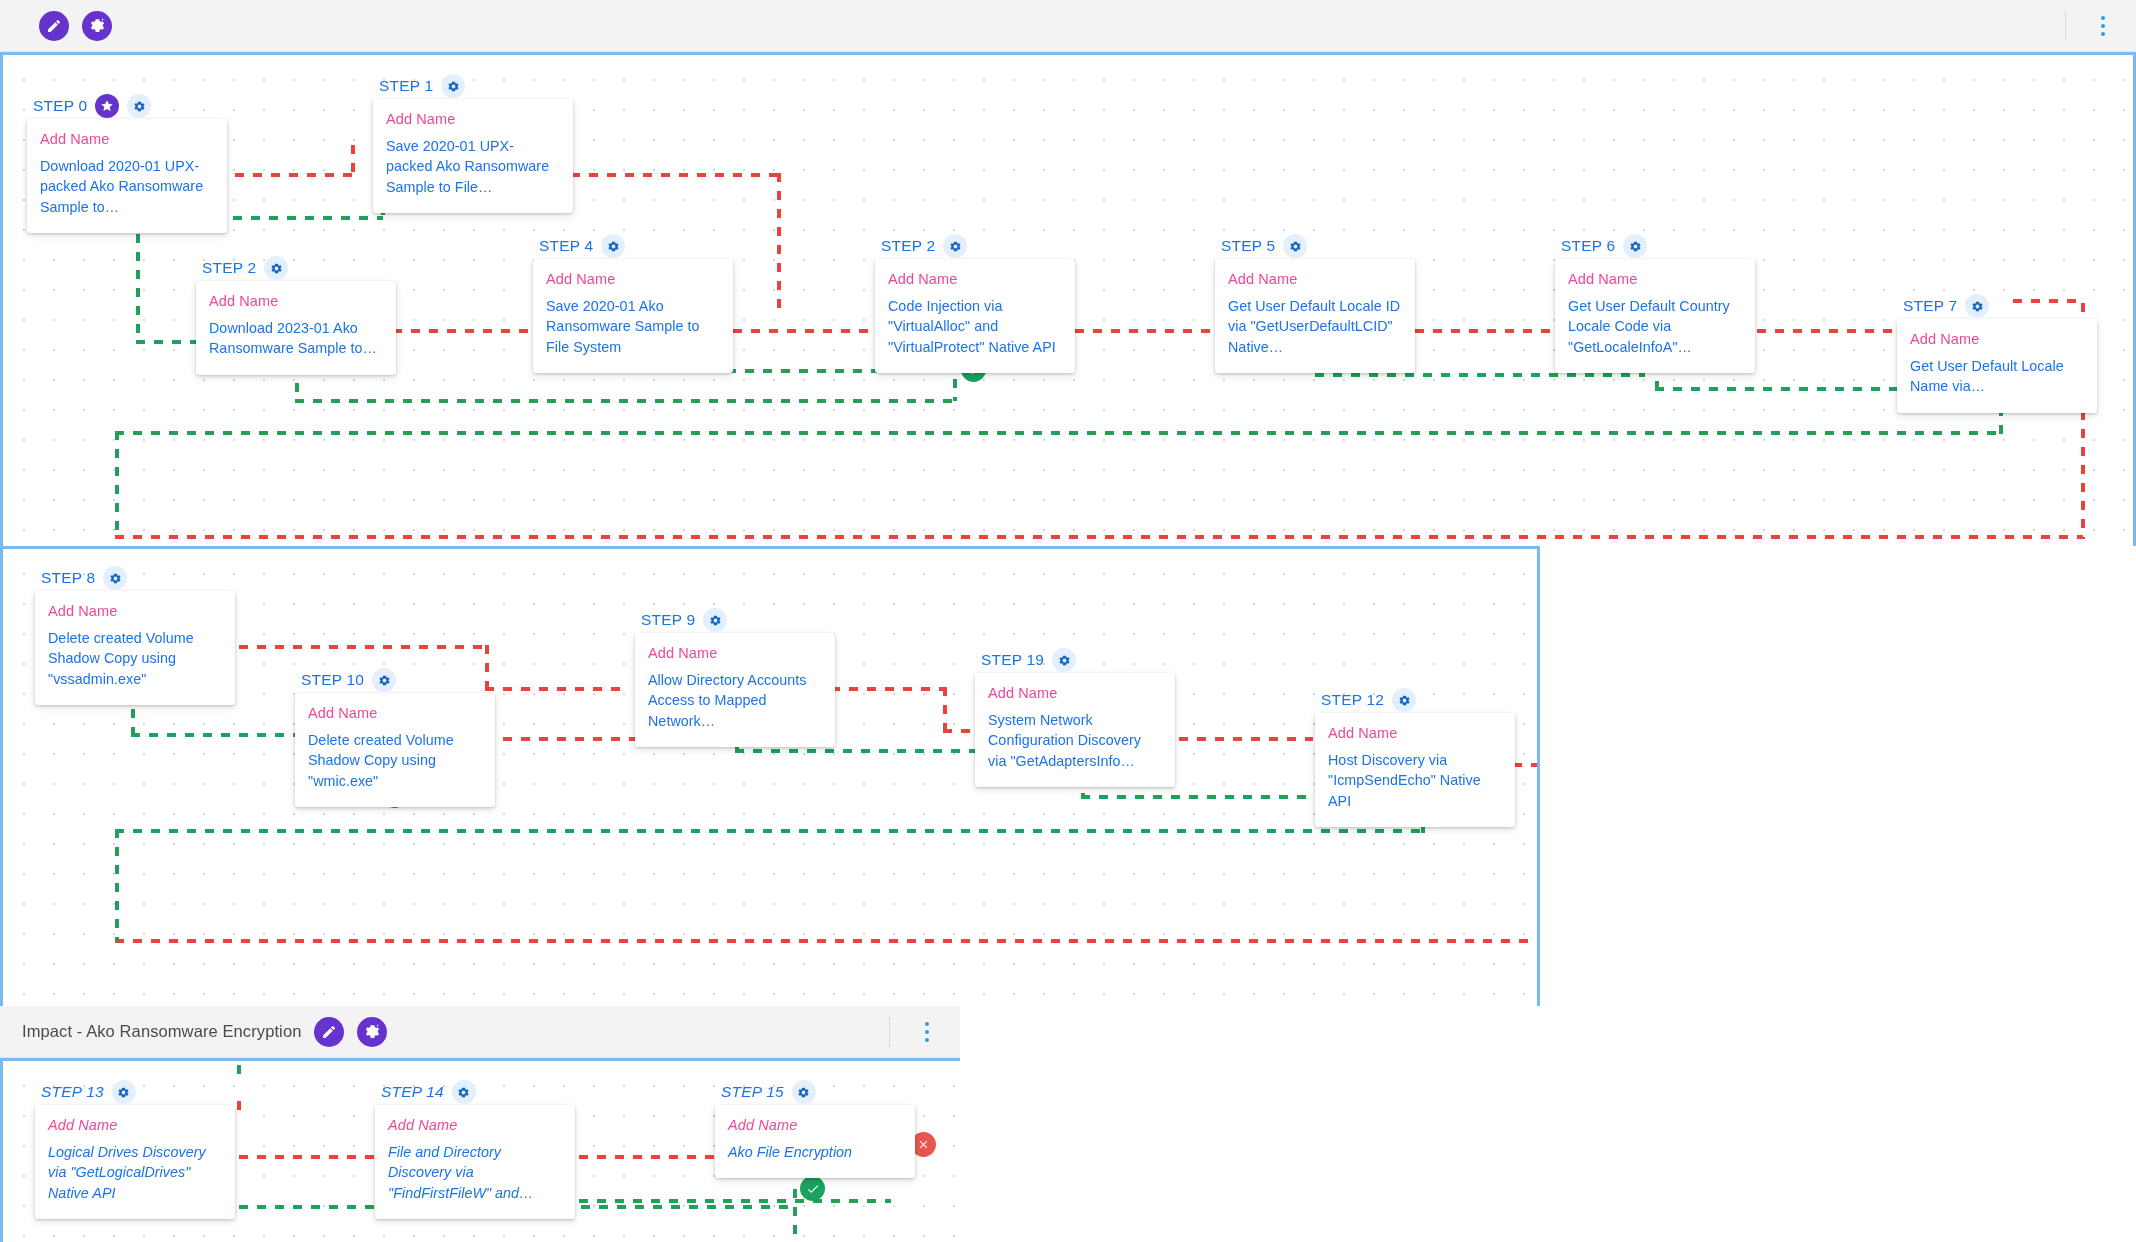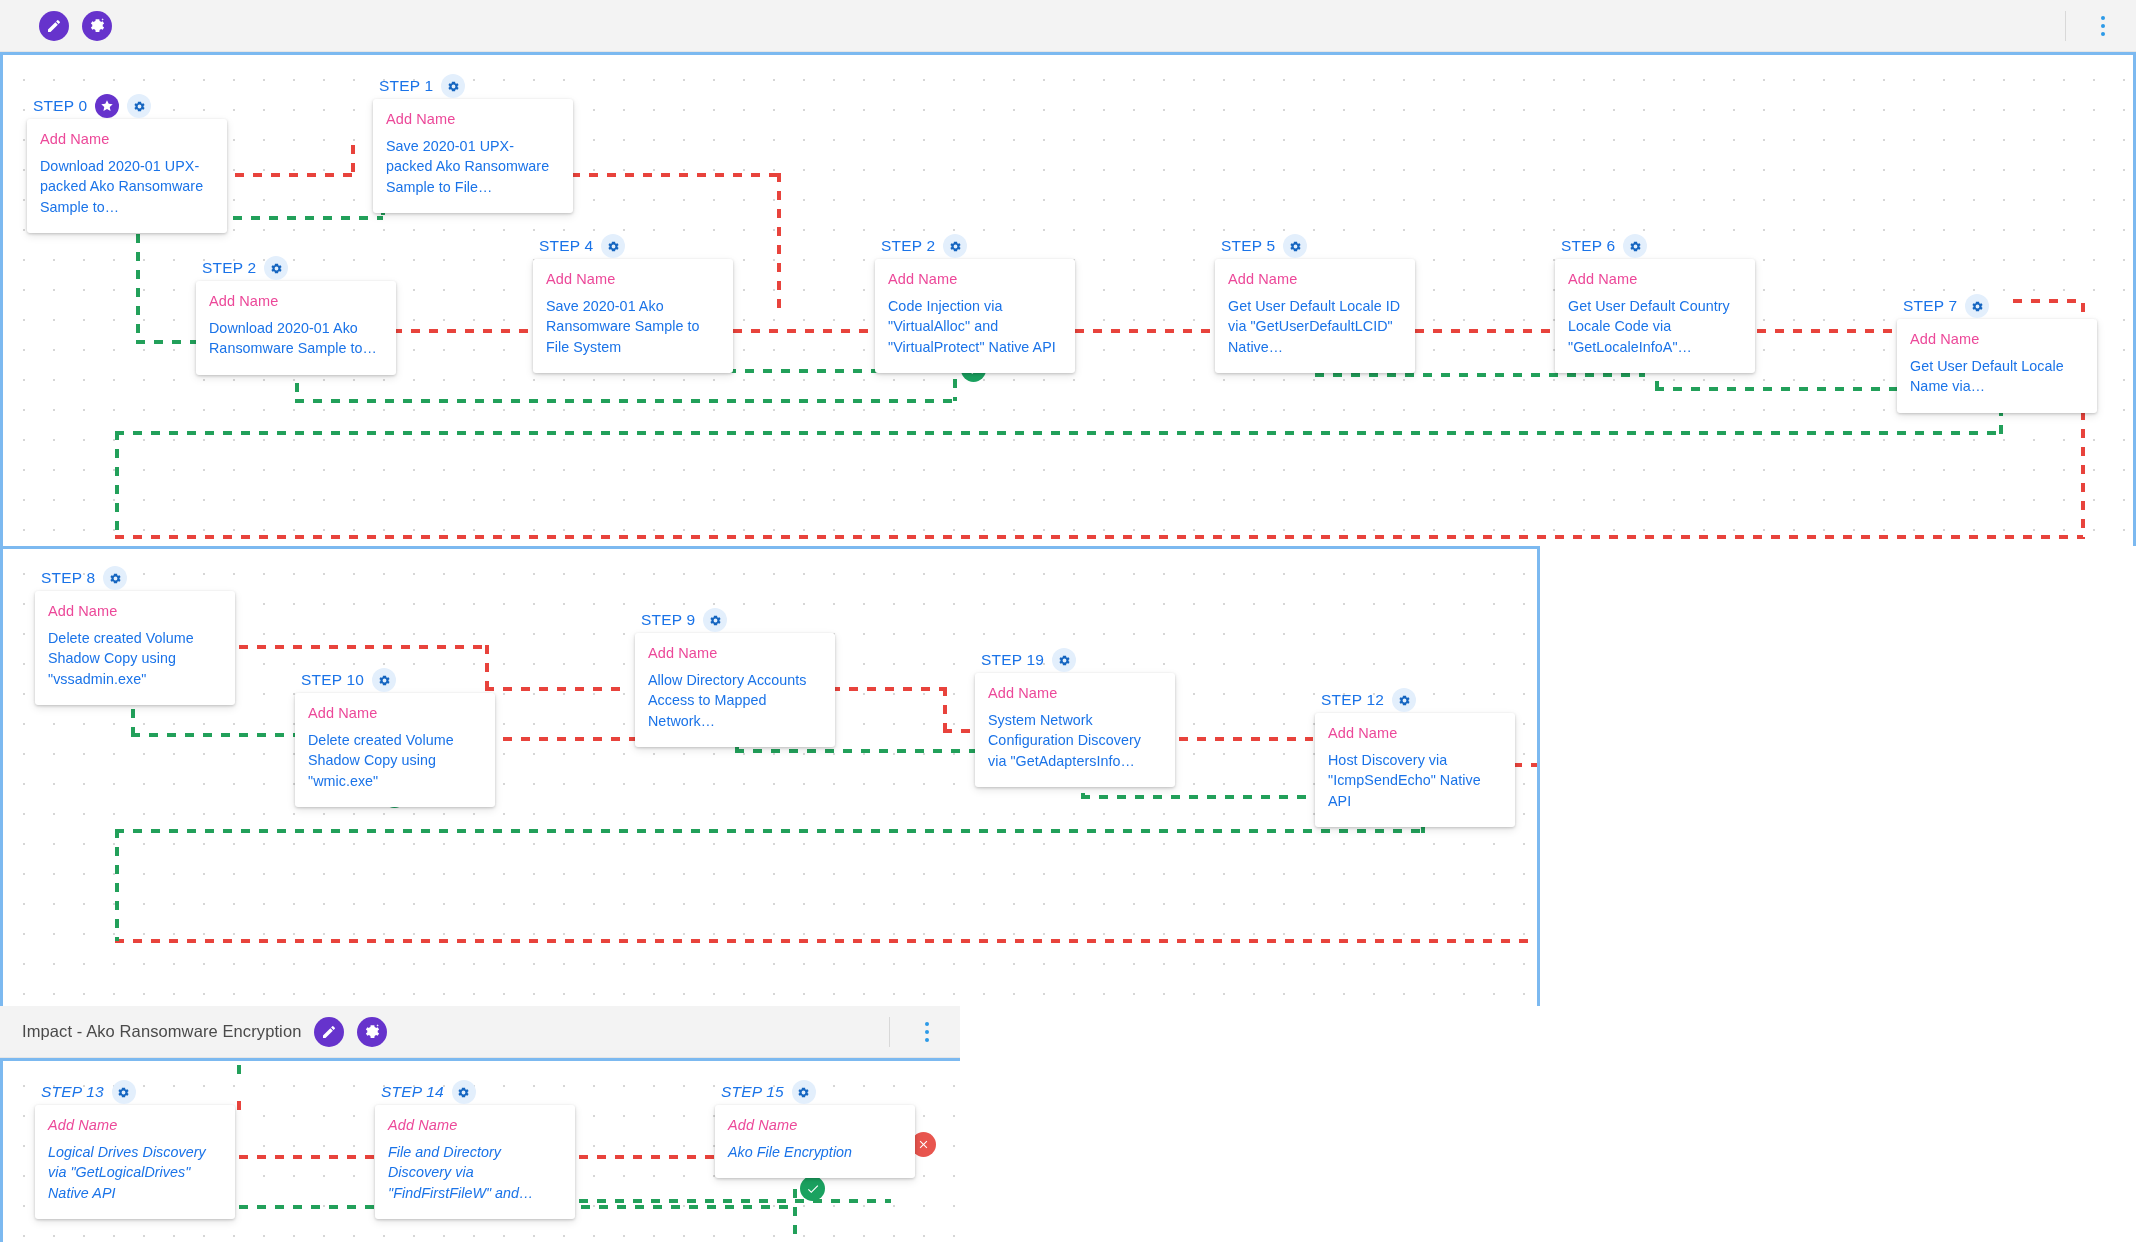--- a/index.html
+++ b/index.html
@@ -267,21 +267,21 @@
         <div class="node-head">
           <span class="node-label">STEP 2</span>
           <span class="gear-badge">
             <svg width="13" height="13" viewBox="0 0 24 24" fill="#1565c0">
                 <path d="M19.4 13a7.6 7.6 0 0 0 0-2l2-1.6-2-3.4-2.4 1a7.6 7.6 0 0 0-1.7-1l-.4-2.6H9.1L8.7 6a7.6 7.6 0 0 0-1.7 1l-2.4-1-2 3.4L4.6 11a7.6 7.6 0 0 0 0 2l-2 1.6 2 3.4 2.4-1c.5.4 1.1.8 1.7 1l.4 2.6h5.8l.4-2.6c.6-.2 1.2-.6 1.7-1l2.4 1 2-3.4-2-1.6zM12 15.5A3.5 3.5 0 1 1 12 8.5a3.5 3.5 0 0 1 0 7z"></path>
               </svg>
           </span>
         </div>
         <div class="node-card">
           <div class="card-placeholder">Add Name</div>
-          <div class="card-desc">Download 2020-01 Ako Ransomware Sample to…</div>
+          <div class="card-desc">Download 2023-01 Ako Ransomware Sample to…</div>
         </div>
       </div>
 
       <div class="node" style="left: 530px; top: 178px;">
         <div class="node-head">
           <span class="node-label">STEP 4</span>
           <span class="gear-badge">
             <svg width="13" height="13" viewBox="0 0 24 24" fill="#1565c0">
                 <path d="M19.4 13a7.6 7.6 0 0 0 0-2l2-1.6-2-3.4-2.4 1a7.6 7.6 0 0 0-1.7-1l-.4-2.6H9.1L8.7 6a7.6 7.6 0 0 0-1.7 1l-2.4-1-2 3.4L4.6 11a7.6 7.6 0 0 0 0 2l-2 1.6 2 3.4 2.4-1c.5.4 1.1.8 1.7 1l.4 2.6h5.8l.4-2.6c.6-.2 1.2-.6 1.7-1l2.4 1 2-3.4-2-1.6zM12 15.5A3.5 3.5 0 1 1 12 8.5a3.5 3.5 0 0 1 0 7z"></path>
               </svg>

